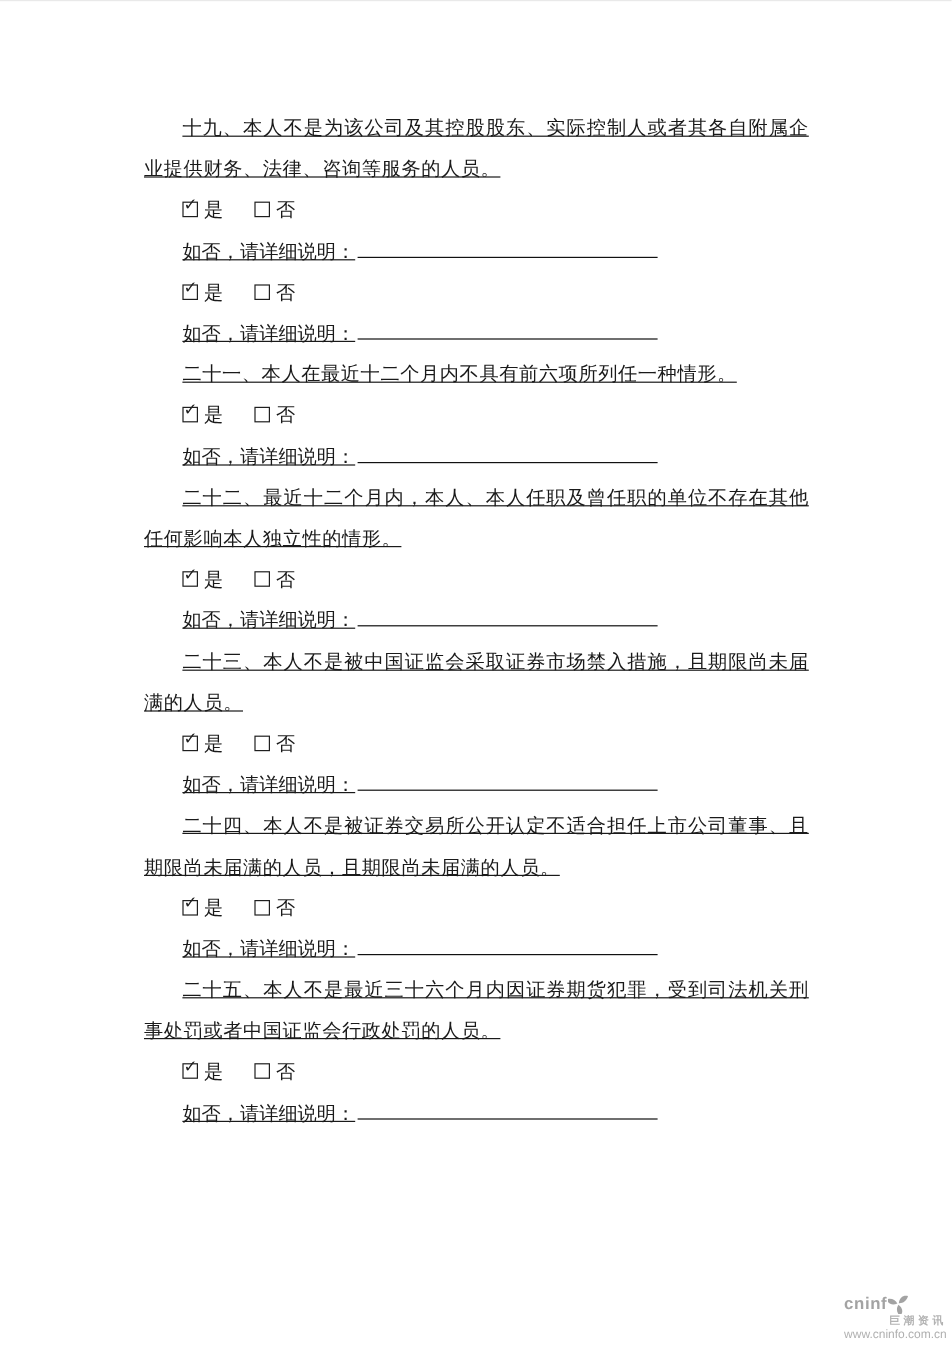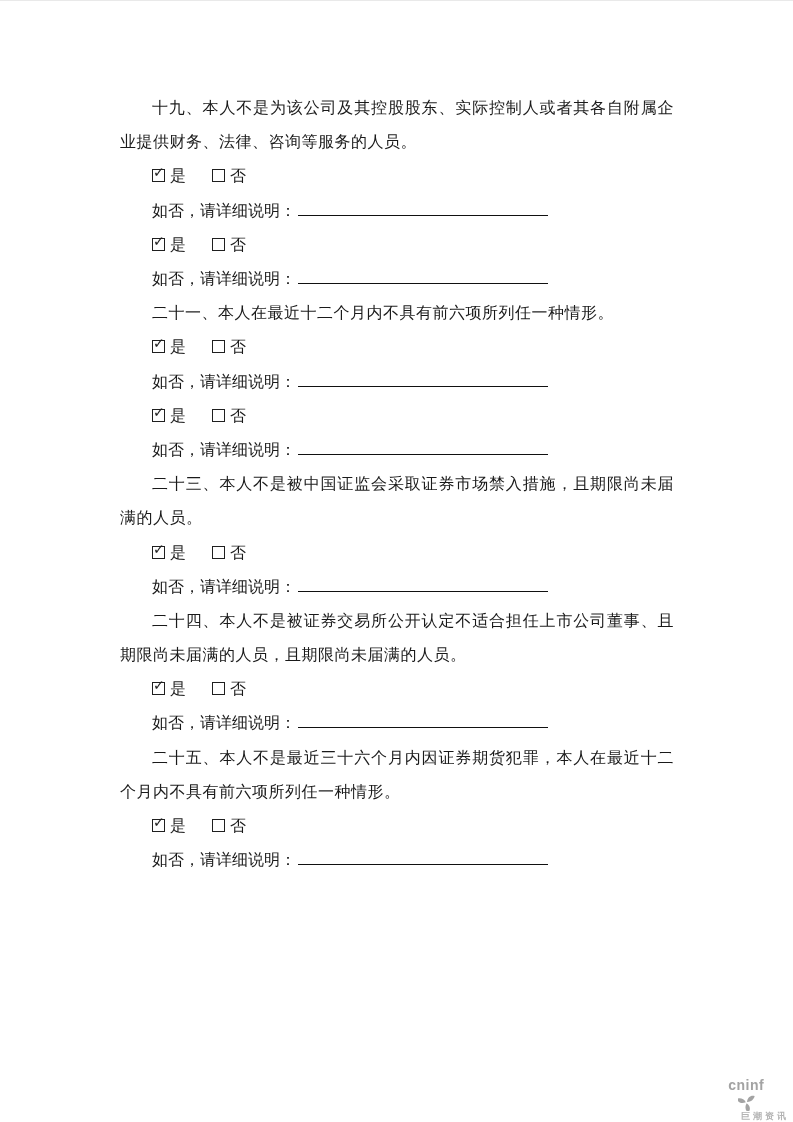--- a/index.html
+++ b/index.html
@@ -11,21 +11,21 @@
     font-family: "Liberation Serif", "DejaVu Serif", serif;
     color: #1a1a1a;
     border-top: 1px solid #e9e9e9;
     box-sizing: border-box;
   }
   .doc {
     padding: 90px 119px 0 120px;
     font-size: 16px;
     line-height: 34.2px;
   }
-  .item { margin: 0; }
+  .item { margin: 0; text-decoration: underline; }
   .para {
     margin: 0;
     text-indent: 32px;
     text-align: justify;
     letter-spacing: 0.5px;
   }
   .choice-row {
     padding-left: 32px;
     height: 34.2px;
     line-height: 34.2px;
@@ -70,23 +70,21 @@
     top: 1077px;
     right: 4px;
     text-align: right;
     font-family: "Liberation Sans", "DejaVu Sans", sans-serif;
     color: #adadad;
     line-height: 1.1;
   }
   .brand-row {
     display: flex;
     align-items: center;
-    justify-content: flex-end;
     gap: 1px;
-    flex-direction: column;
   }
   .brand {
     font-weight: bold;
     font-size: 14px;
     color: #a3a3a3;
     letter-spacing: 0.5px;
   }
   .brand-cn {
     font-size: 9px;
     letter-spacing: 3px;
@@ -128,20 +126,21 @@
     <p class="para">二十一、本人在最近十二个月内不具有前六项所列任一种情形。</p>
     <div class="choice-row">
       <span class="choice yes"><span class="cb"><span class="tick">✓</span></span><span>是</span></span><span class="choice"><span class="cb"></span><span>否</span></span>
     </div>
     <div class="followup-row">
       <span>如否，请详细说明：</span><span class="blank"></span>
     </div>
   </section>
 
   <section class="item">
+    <p class="para">二十二、最近十二个月内，本人、本人任职及曾任职的单位不存在其他任何影响本人独立性的情形。</p>
     <div class="choice-row">
       <span class="choice yes"><span class="cb"><span class="tick">✓</span></span><span>是</span></span><span class="choice"><span class="cb"></span><span>否</span></span>
     </div>
     <div class="followup-row">
       <span>如否，请详细说明：</span><span class="blank"></span>
     </div>
   </section>
 
   <section class="item">
     <p class="para">二十三、本人不是被中国证监会采取证券市场禁入措施，且期限尚未届满的人员。</p>
@@ -157,21 +156,21 @@
     <p class="para">二十四、本人不是被证券交易所公开认定不适合担任上市公司董事、且期限尚未届满的人员，且期限尚未届满的人员。</p>
     <div class="choice-row">
       <span class="choice yes"><span class="cb"><span class="tick">✓</span></span><span>是</span></span><span class="choice"><span class="cb"></span><span>否</span></span>
     </div>
     <div class="followup-row">
       <span>如否，请详细说明：</span><span class="blank"></span>
     </div>
   </section>
 
   <section class="item">
-    <p class="para">二十五、本人不是最近三十六个月内因证券期货犯罪，本人在最近十二个月内不具有前六项所列任一种情形。</p>
+    <p class="para">二十五、本人不是最近三十六个月内因证券期货犯罪，受到司法机关刑事处罚或者中国证监会行政处罚的人员。</p>
     <div class="choice-row">
       <span class="choice yes"><span class="cb"><span class="tick">✓</span></span><span>是</span></span><span class="choice"><span class="cb"></span><span>否</span></span>
     </div>
     <div class="followup-row">
       <span>如否，请详细说明：</span><span class="blank"></span>
     </div>
   </section>
 
 </div>
 

